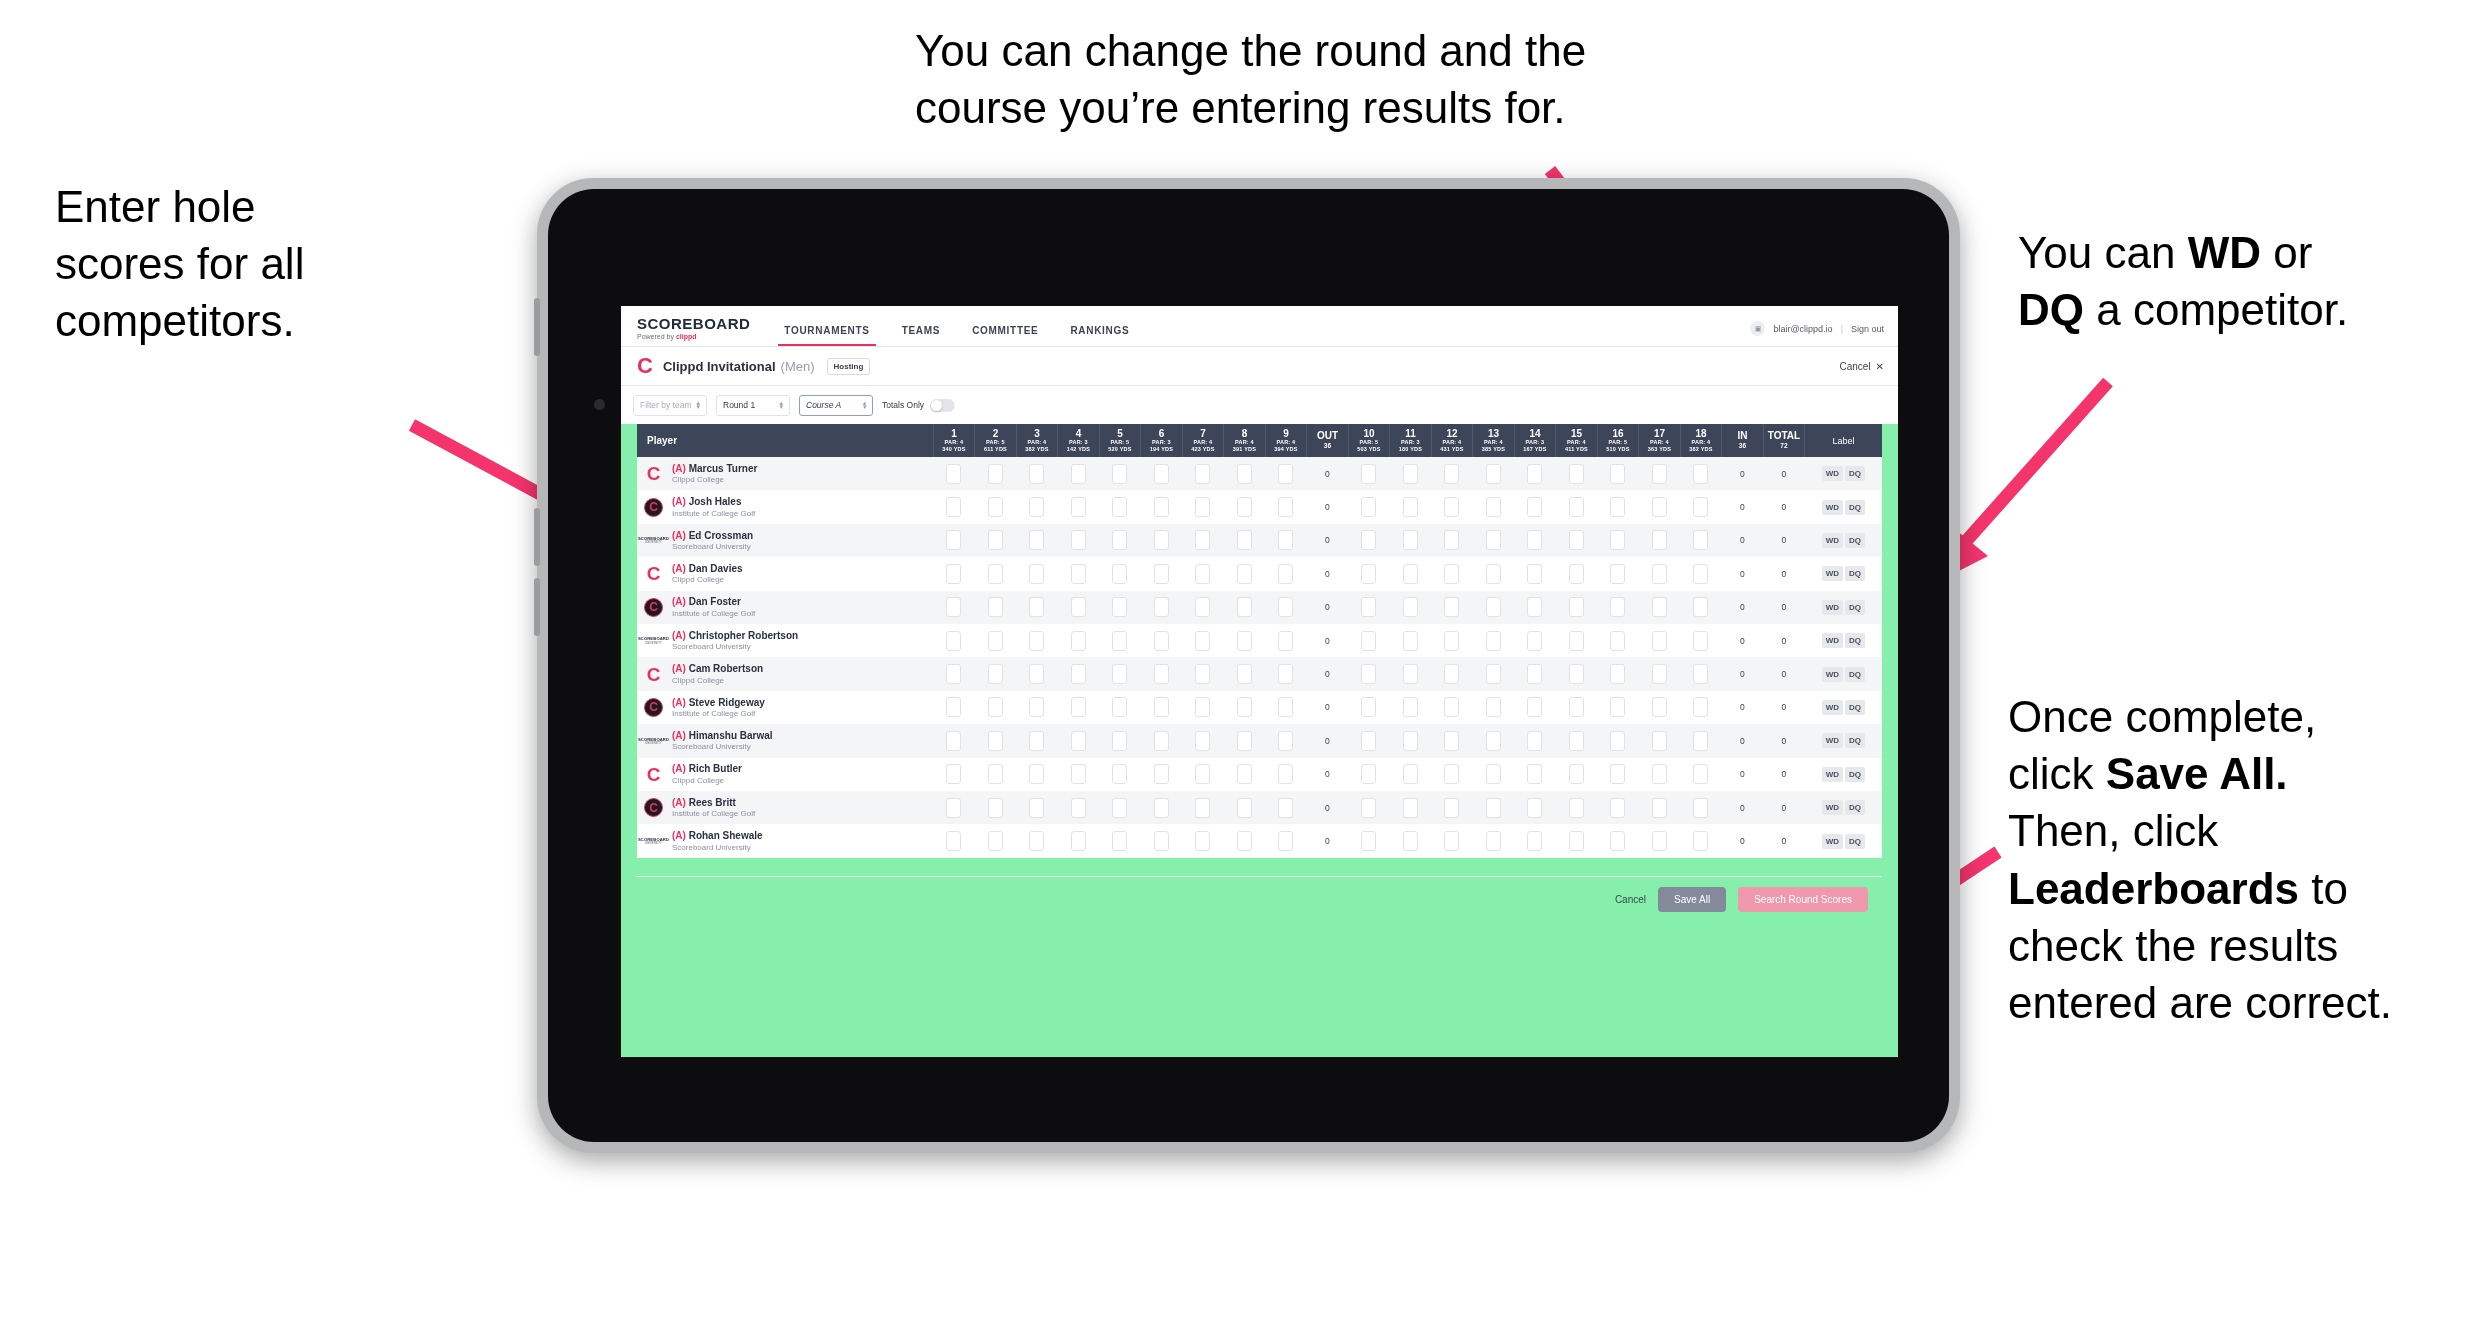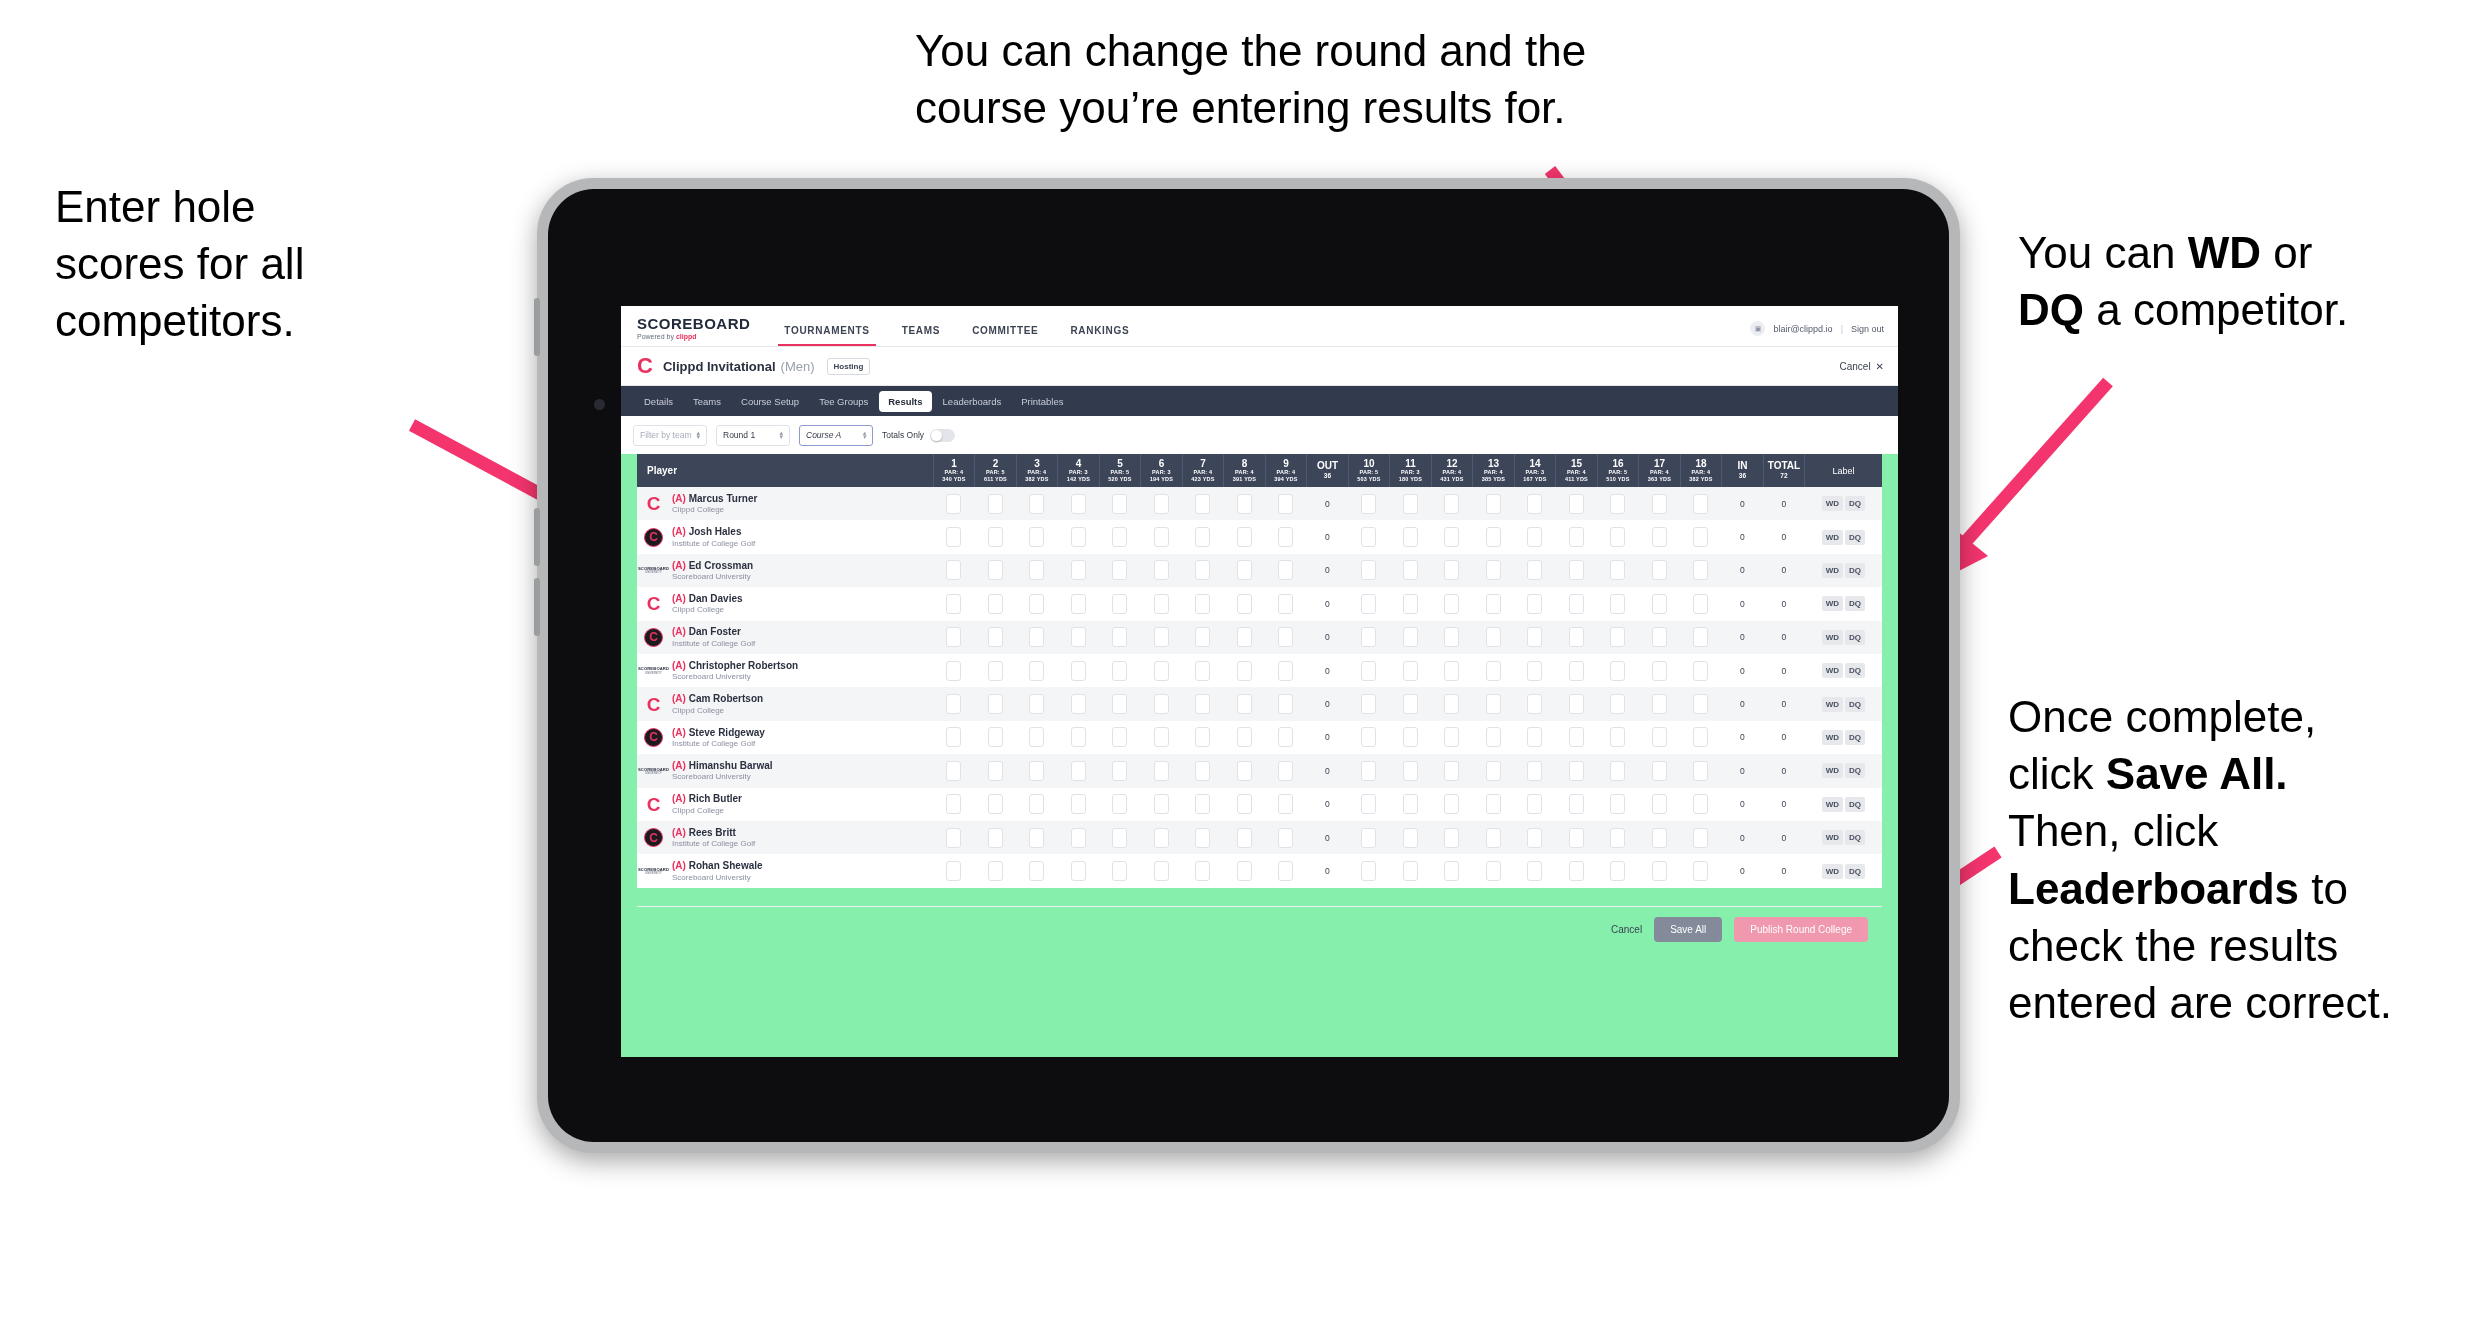--- a/index.html
+++ b/index.html
@@ -215,29 +215,20 @@
         <div id="tour-logo">C</div>
         <div id="tour-title">Clippd Invitational</div>
         <div id="tour-gender">(Men)</div>
         <div id="tour-badge">Hosting</div>
         <div id="tour-cancel">
           <span>Cancel</span>
           <span>✕</span>
         </div>
       </div>
 
-      <div id="tabs">
-        <div class="tab">Details</div>
-        <div class="tab">Teams</div>
-        <div class="tab">Course Setup</div>
-        <div class="tab">Tee Groups</div>
-        <div class="tab active">Results</div>
-        <div class="tab">Leaderboards</div>
-        <div class="tab">Printables</div>
-      </div>
 
       <div id="filters">
         <div class="selbox placeholder">
           <span>Filter by team</span>
           <span class="caret">▴<span style="margin-top:-2px">▾</span></span>
         </div>
         <div class="selbox">
           <span>Round 1</span>
           <span class="caret">▴<span style="margin-top:-2px">▾</span></span>
         </div>
@@ -1177,19 +1168,19 @@
                 <td class="num">0</td>
                 <td class="num">0</td>
                 <td><span class="wd">WD</span><span class="dq">DQ</span></td>
               </tr>
             </tbody>
         </table>
 
         <div id="footer">
           <div id="btn-cancel">Cancel</div>
           <div id="btn-saveall">Save All</div>
-          <div id="btn-publish">Publish Round College</div>
+          <div id="btn-publish">Search Round Scores</div>
         </div>
       </div>
 
     </div>
   </div>
 </div>
 
 </body></html>

